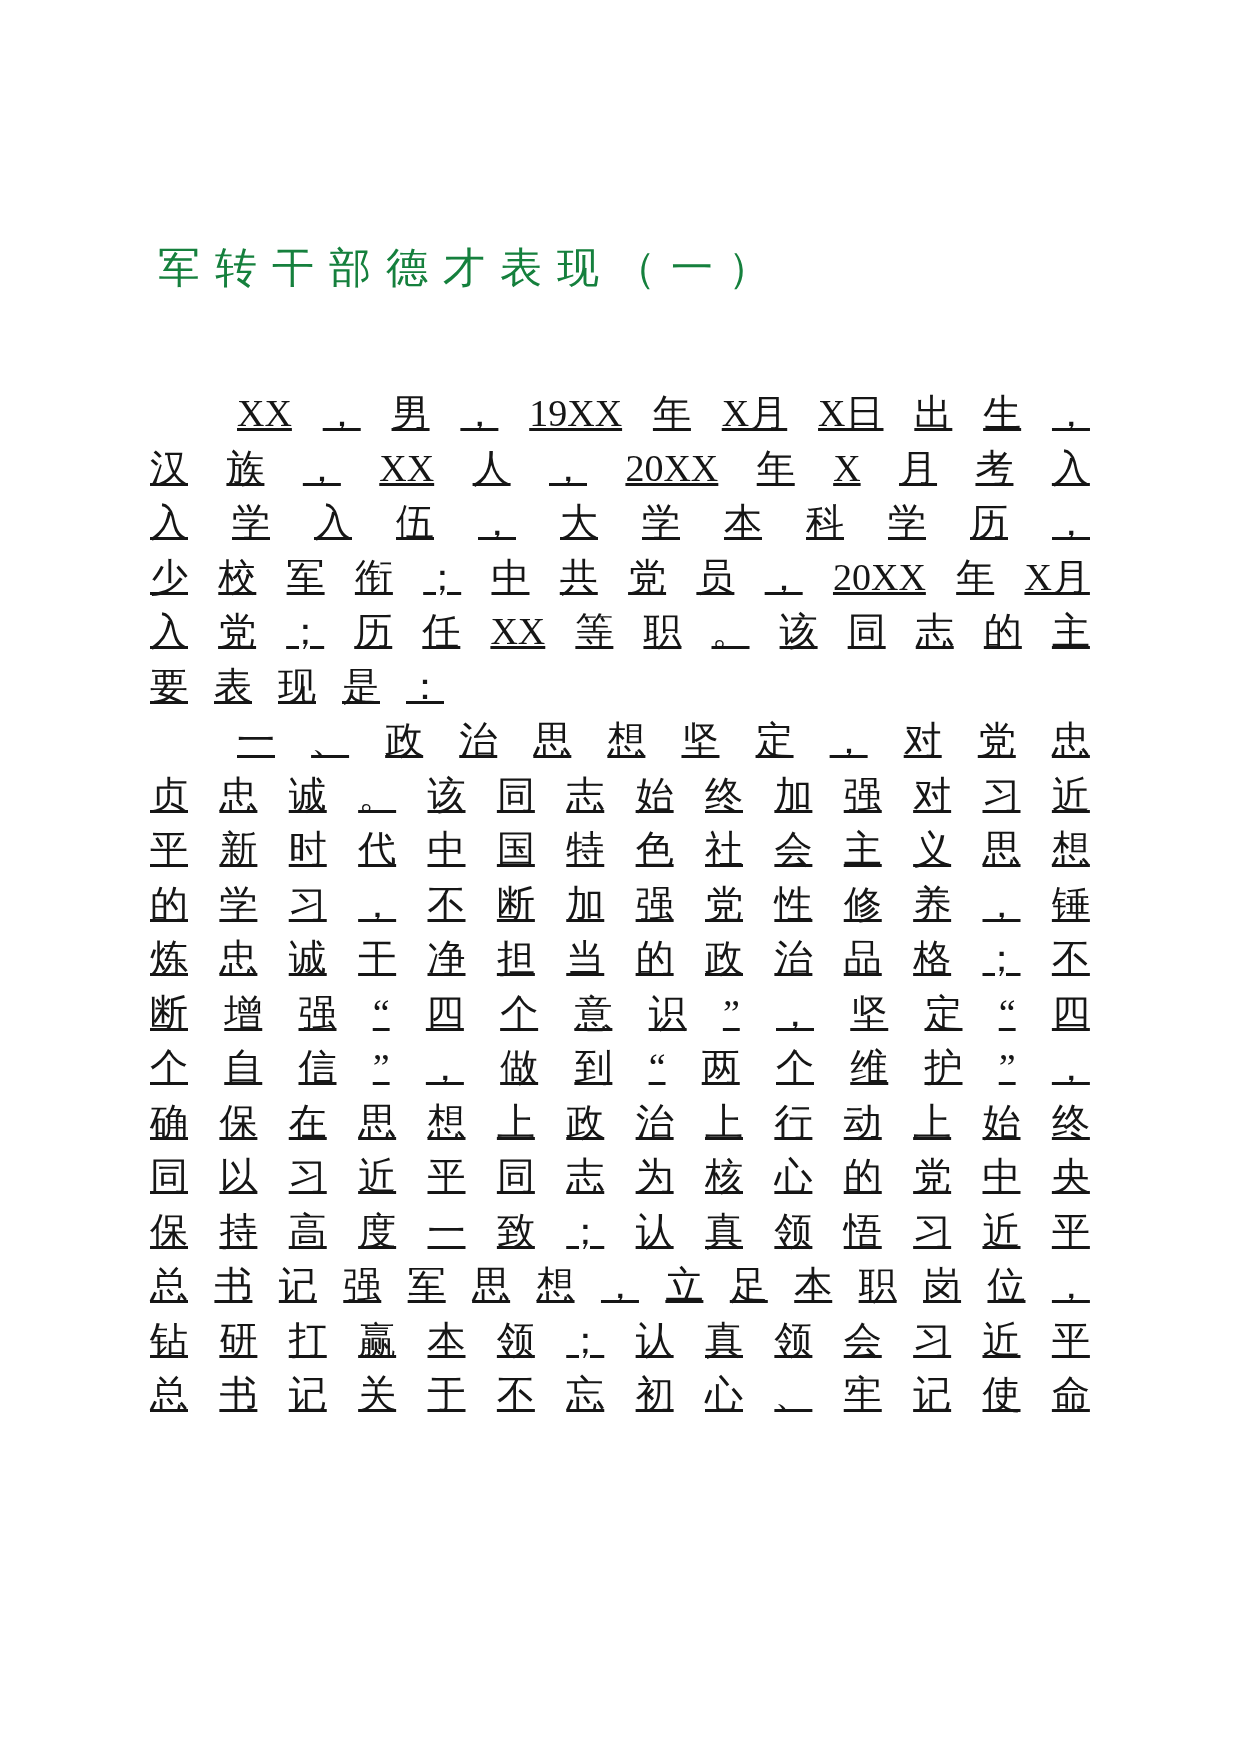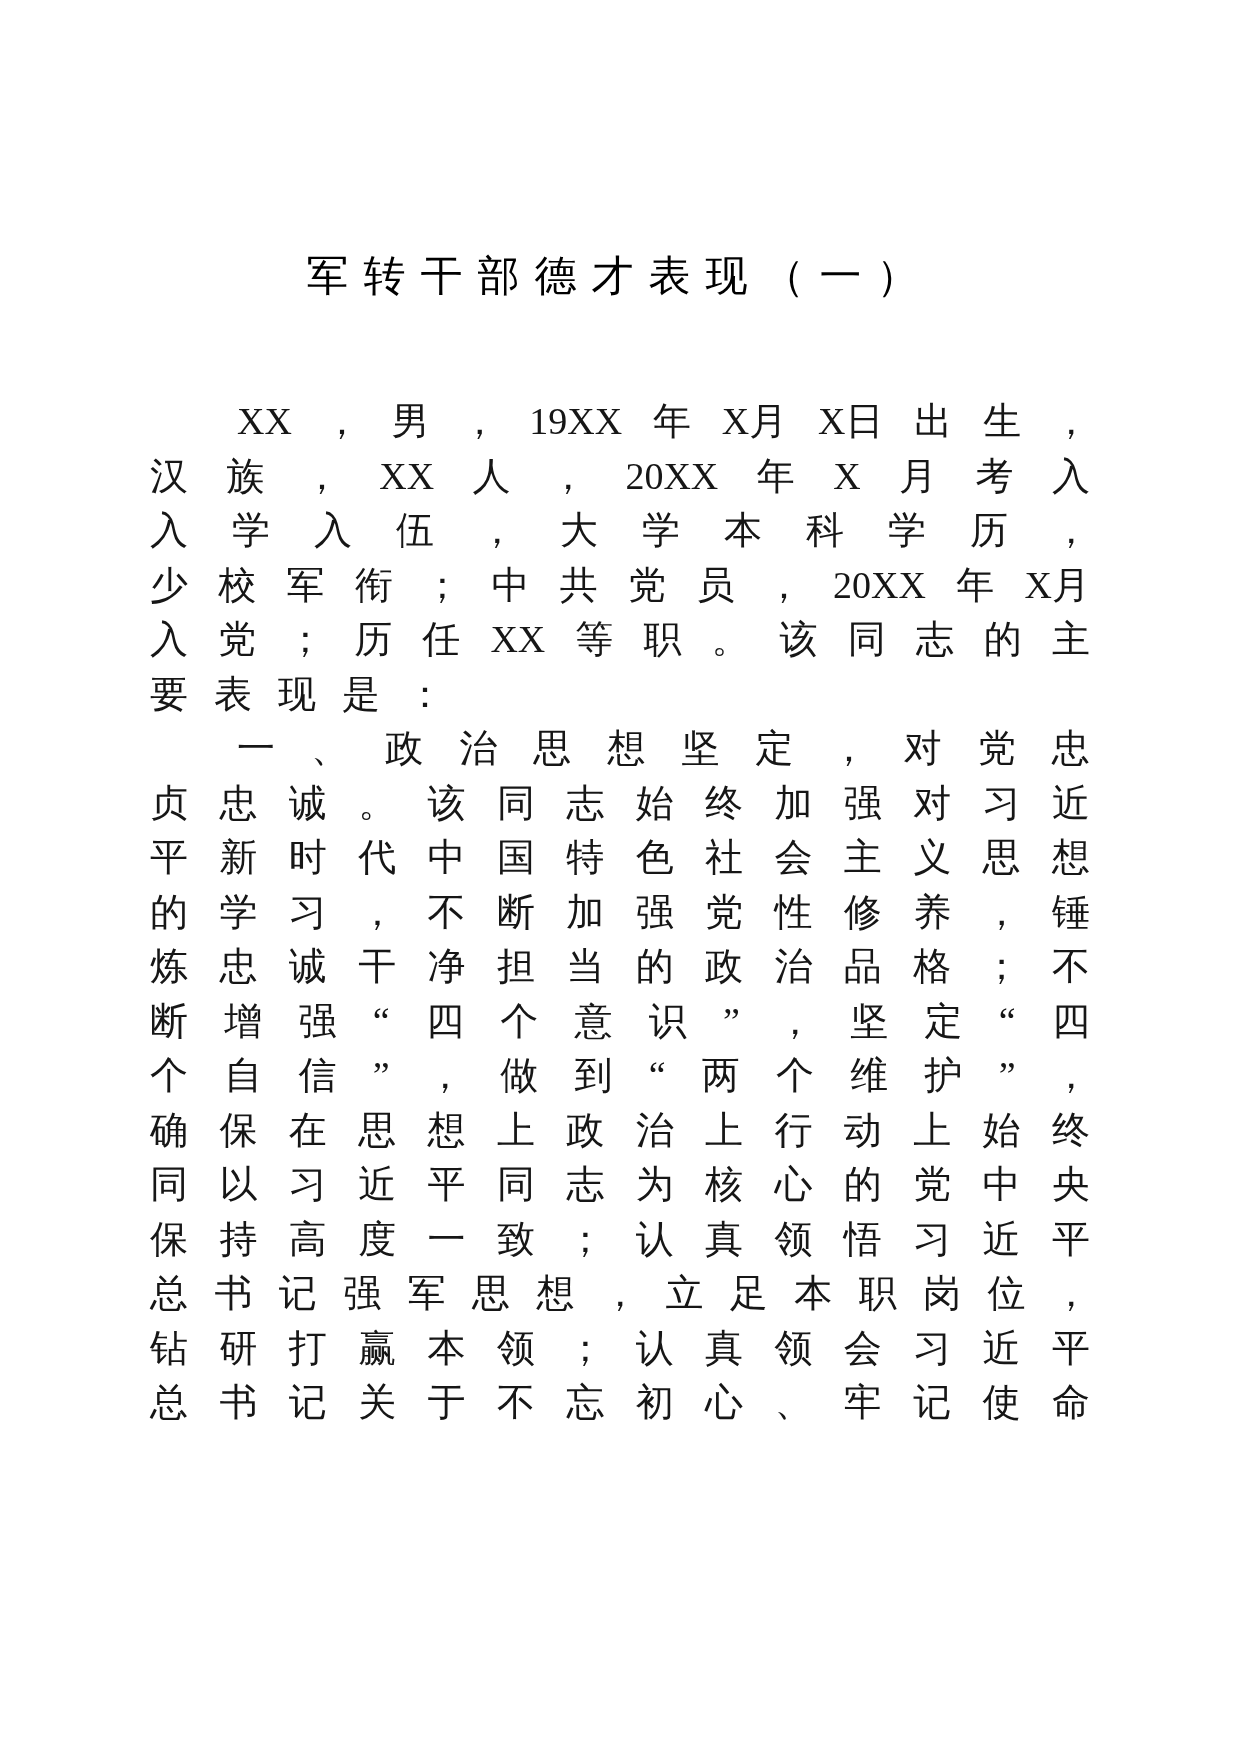--- a/index.html
+++ b/index.html
@@ -12,41 +12,42 @@
     width: 1240px;
     height: 1754px;
     background: #ffffff;
     box-sizing: border-box;
     padding: 232px 150px 0 150px;
     font-family: "Liberation Serif", "DejaVu Serif", serif;
     color: #161616;
     overflow: hidden;
   }
   .title {
-    margin: 16px;
+    margin: 8px;
     font-size: 42px;
     font-weight: 500;
-    text-align: center;
+    text-align: left;
     letter-spacing: 15px;
     white-space: nowrap;
-    color: #000000;
+    color: #15803d;
   }
   .doc-body {
     margin-top: 90px;
   }
   .paragraph {
     margin: 0;
   }
   .line {
     display: flex;
     align-items: flex-start;
     height: 54.5px;
     font-size: 38px;
     line-height: 54.5px;
     white-space: nowrap;
+    text-decoration: underline;
   }
   .line.fill {
     justify-content: space-between;
   }
   .line.nofill {
     justify-content: flex-start;
     gap: 26px;
   }
   .line.indent {
     padding-left: 87px;

